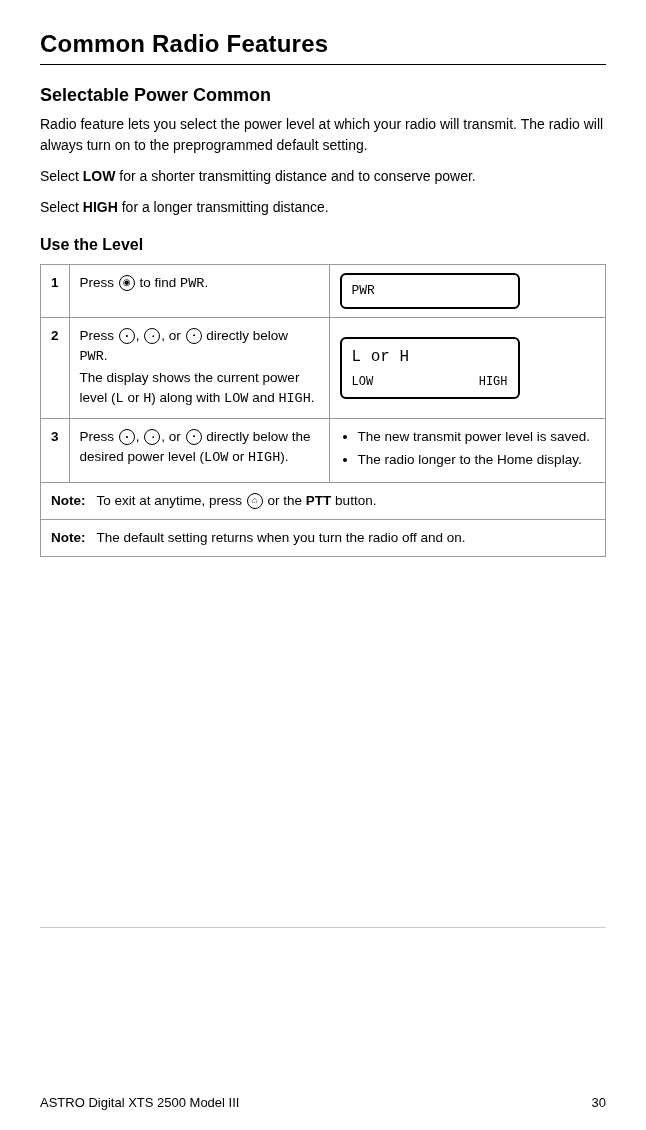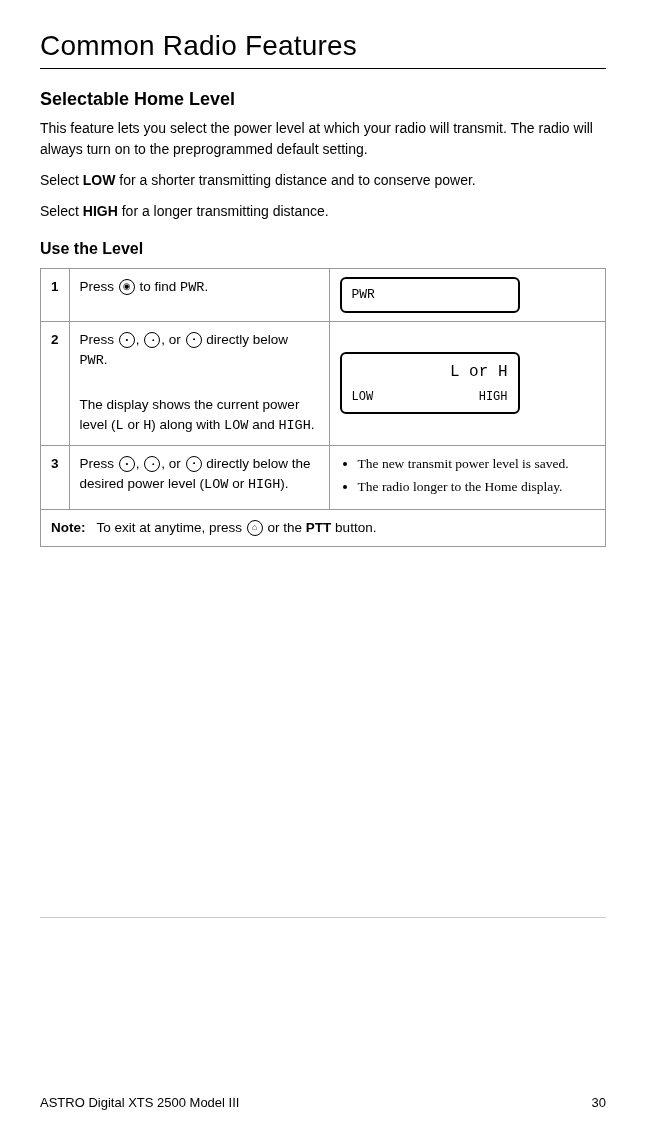--- a/index.html
+++ b/index.html
@@ -6,22 +6,22 @@
     body {
       font-family: Arial, Helvetica, sans-serif;
       font-size: 14px;
       background: #fff;
       color: #000;
       width: 646px;
       min-height: 1130px;
       padding: 30px 40px 20px 40px;
     }
     h1.page-title {
-      font-size: 28px;
-      font-weight: normal;
+      font-size: 24px;
+      font-weight: bold;
       margin-bottom: 6px;
       letter-spacing: 0.2px;
     }
     .title-rule {
       border: none;
       border-top: 1.5px solid #000;
       margin-bottom: 20px;
     }
     h2.section-title {
       font-size: 18px;
@@ -76,21 +76,21 @@
     }
     .display-box .line1 {
       font-size: 16px;
       margin-bottom: 4px;
     }
     .display-box .line2 {
       font-size: 12px;
       display: flex;
       justify-content: space-between;
     }
-    .mono { font-family: 'Courier New', Courier, monospace; text-align: right; }
+    .mono { font-family: 'Courier New', Courier, monospace; }
     
     .btn-icon {
       display: inline-block;
       width: 16px;
       height: 16px;
       border-radius: 50%;
       border: 1.5px solid #000;
       vertical-align: middle;
       margin: 0 1px;
       position: relative;
@@ -146,21 +146,20 @@
     .note-label {
       font-weight: bold;
     }
     ul.result-list {
       list-style: disc;
       padding-left: 18px;
     }
     ul.result-list li {
       margin-bottom: 4px;
       line-height: 1.45;
-      font-family: Liberation Serif, serif;
     }
     .page-footer {
       position: absolute;
       bottom: 20px;
       left: 40px;
       right: 40px;
       display: flex;
       justify-content: space-between;
       font-size: 13px;
     }
@@ -170,23 +169,23 @@
       margin-top: 30px;
       margin-bottom: 8px;
     }
   </style>
 </head>
 <body>
 
 <h1 class="page-title">Common Radio Features</h1>
 <hr class="title-rule">
 
-<h2 class="section-title">Selectable Home Level</h2>
-
-<p class="intro-text">This feature lets you select the power level at which your radio will transmit. The radio will always turn on to the preprogrammed default setting.</p>
+<h2 class="section-title">Selectable Power Common</h2>
+
+<p class="intro-text">Radio feature lets you select the power level at which your radio will transmit. The radio will always turn on to the preprogrammed default setting.</p>
 
 <p class="intro-text">
   Select <strong>LOW</strong> for a shorter transmitting distance and to conserve power.
 </p>
 
 <p class="intro-text">
   Select <strong>HIGH</strong> for a longer transmitting distance.
 </p>
 
 <h3 class="subsection-title">Use the Level</h3>
@@ -208,21 +207,21 @@
 
     <tr>
       <td class="step-num">2</td>
       <td class="step-content">
         <p>Press
           <span class="btn-icon single"></span>,
           <span class="btn-icon double"></span>, or
           <span class="btn-icon triple"></span>
           directly below <span class="mono">PWR</span>.
         </p>
-        <p style="margin-top:24px;">
+        <p style="margin-top:1px;">
           The display shows the current power level (<span class="mono">L</span> or <span class="mono">H</span>) along with <span class="mono">LOW</span> and <span class="mono">HIGH</span>.
         </p>
       </td>
       <td class="step-display">
         <div class="display-box">
           <div class="line1 mono">L or H</div>
           <div class="line2 mono">
             <span>LOW</span>
             <span>HIGH</span>
           </div>
@@ -249,20 +248,26 @@
 
     <tr class="note-row">
       <td colspan="3">
         <span class="note-label">Note:</span>
         &nbsp; To exit at anytime, press
         <span class="btn-icon home"></span>
         or the <strong>PTT</strong> button.
       </td>
     </tr>
 
+    <tr class="note-row">
+      <td colspan="3">
+        <span class="note-label">Note:</span>
+        &nbsp; <span>The default setting returns when you turn the radio off and on.</span>
+      </td>
+    </tr>
   </tbody>
 </table>
 
 <div style="position:relative; height: 340px;"></div>
 
 <hr class="footer-rule">
 <div class="page-footer">
   <span>ASTRO Digital XTS 2500 Model III</span>
   <span>30</span>
 </div>

